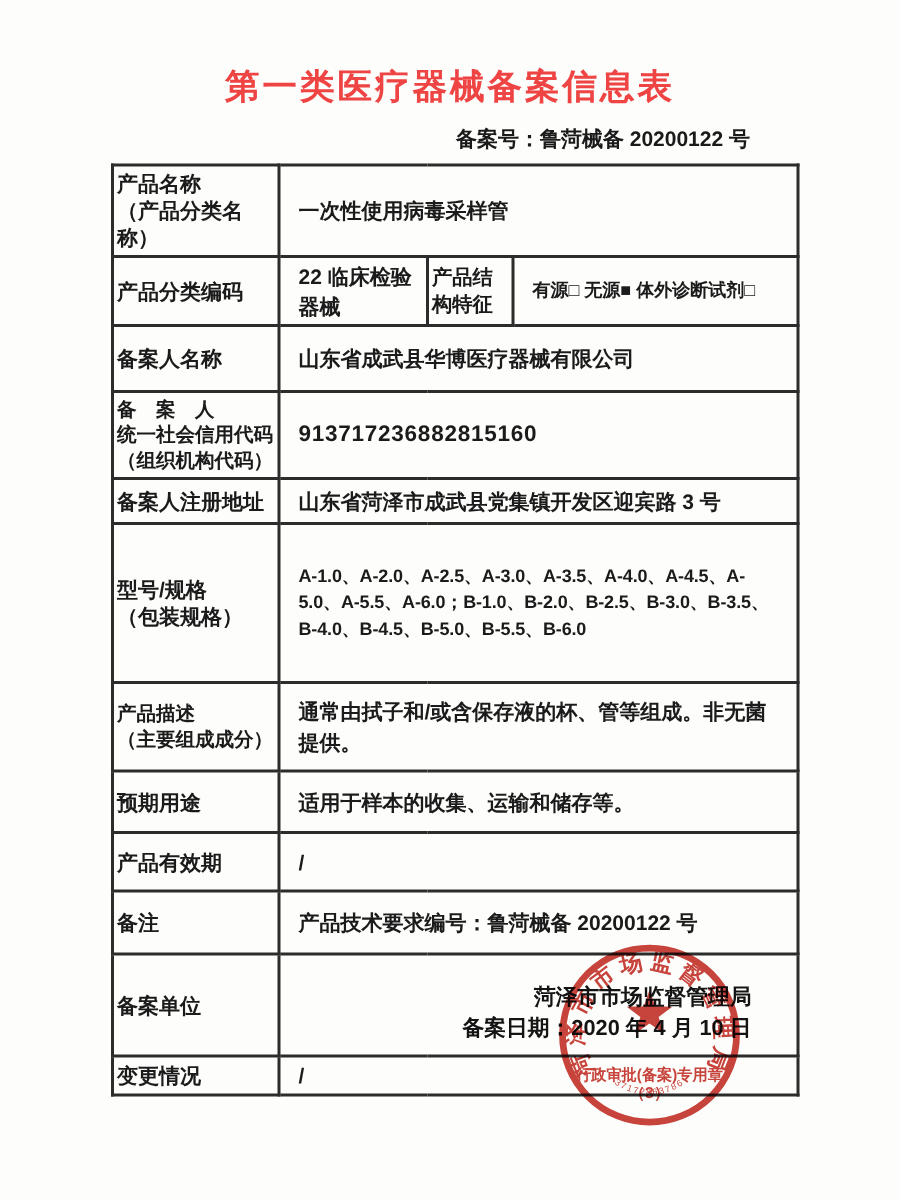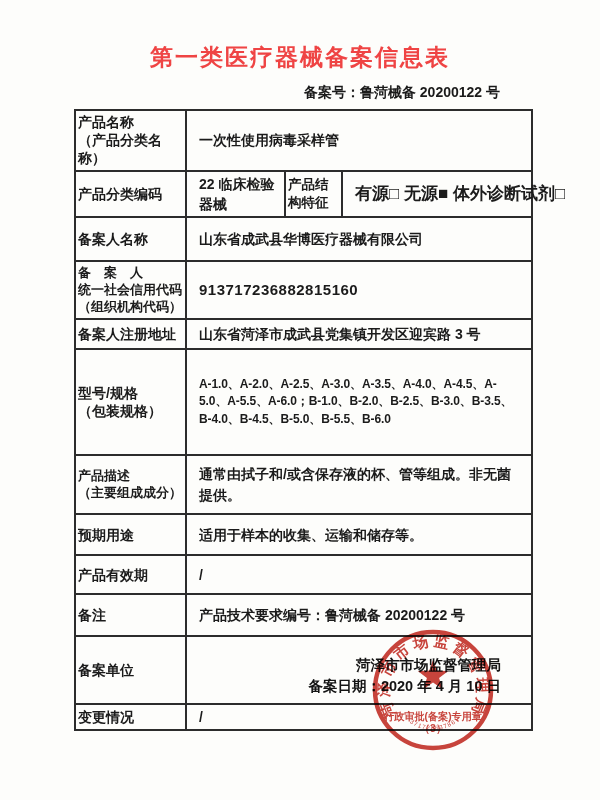--- a/index.html
+++ b/index.html
@@ -38,21 +38,21 @@
   }
   .lab-line { display:block; }
   .small-lab { font-size:13px; }
   tr.r1  { height:46px; } tr.r2  { height:42px; } tr.r3  { height:44px; }
   tr.r4  { height:58px; } tr.r5  { height:30px;padding-left:32px; } tr.r6  { height:37px; }
   tr.r7  { height:106px; } tr.r8 { height:59px; } tr.r9  { height:41px; }
   tr.r10 { height:39px; } tr.r11 { height:42px; } tr.r12 { height:68px; }
   tr.r13 { height:26px; }
   .code-val { font-size:15px; font-weight:bold; letter-spacing:0.5px; }
   .models-val { font-size:12px; line-height:1.75; letter-spacing:-0.1px; }
-  .features-val { font-size:17px; white-space:nowrap; padding-left:6px; }
+  .features-val { font-size:12px; white-space:nowrap; padding-left:6px; }
   .struct-lab { font-size:13.5px; }
   .unit-cell { vertical-align:bottom; position:relative; }
   .filing-unit-text {
     text-align:right; padding:0 22px 3px 0;
     font-weight:bold; font-size:14.5px; line-height:1.5; color:#141414;
   }
 
   .stamp-wrap {
     position:absolute; left:371px; top:628px; width:124px; height:124px;
     mix-blend-mode:multiply; opacity:0.92; z-index:5;

